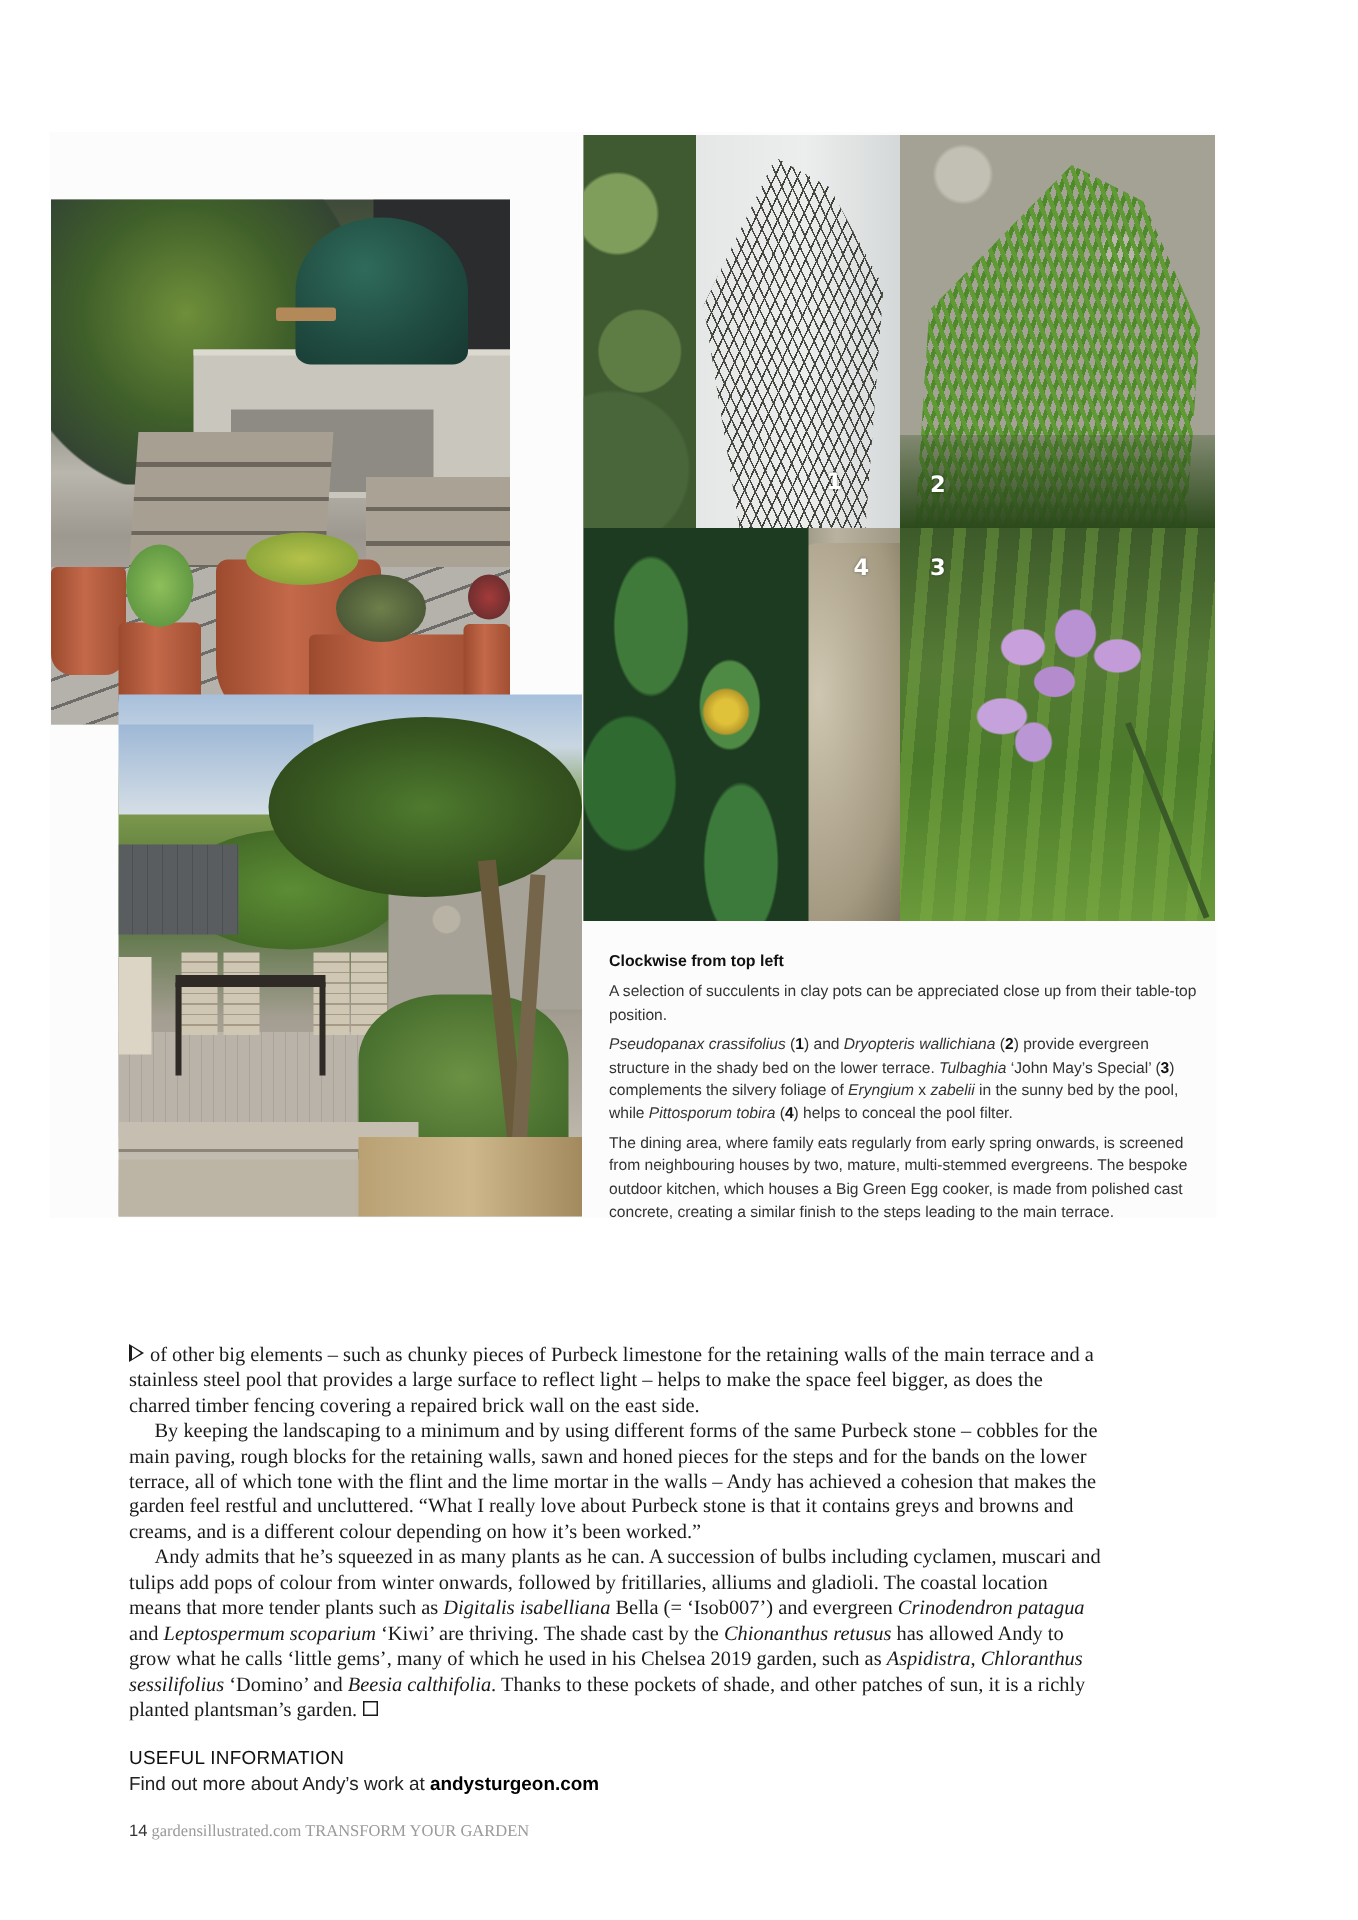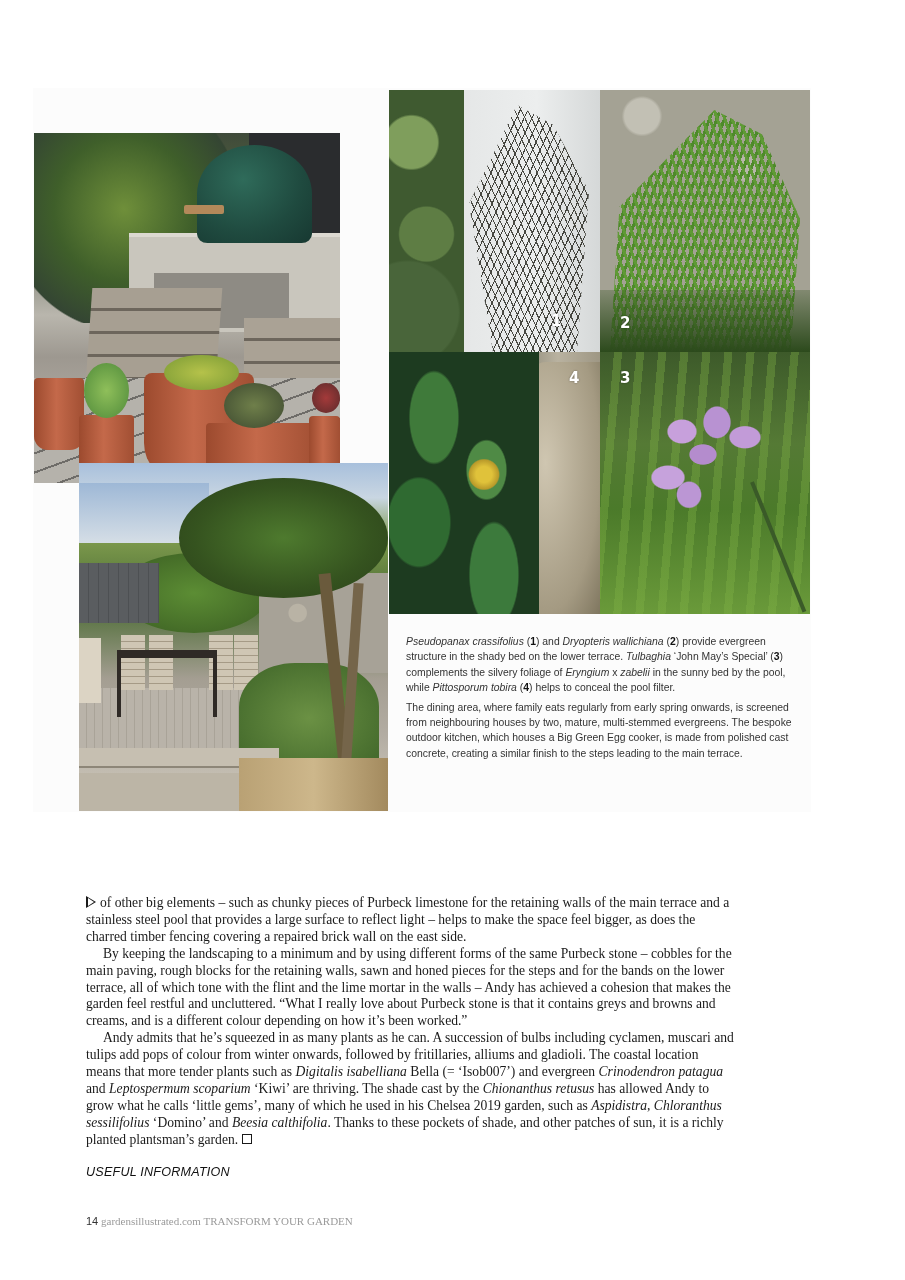--- a/index.html
+++ b/index.html
@@ -83,21 +83,21 @@
   .caption b { color: #111; }
 
   
   .body-text { position: absolute; left: 86px; top: 895px; width: 650px; font-family: "Liberation Serif", serif; font-size: 13.6px; line-height: 16.9px; color: #1a1a1a; }
   .body-text p { margin: 0; text-indent: 17px; }
   .body-text p.first { text-indent: 0; }
   .body-text .tri { display:inline-block; width:0; height:0; border-top:6px solid transparent; border-bottom:6px solid transparent; border-left:10px solid #1a1a1a; position:relative; top:1px; margin-right:4px; }
   .body-text .tri::after { content:""; position:absolute; left:-8px; top:-4px; border-top:4px solid transparent; border-bottom:4px solid transparent; border-left:6px solid #ffffff; }
   .body-text .end-square { display:inline-block; width:8px; height:8px; border:1px solid #1a1a1a; margin-left:4px; vertical-align:0; }
 
-  .useful { position:absolute; left:86px; top:1164px; font-family: "Liberation Sans", sans-serif; color:#111;font-style:italic; }
+  .useful { position:absolute; left:86px; top:1164px; font-family: "Liberation Sans", sans-serif; color:#111; }
   .useful .head { font-size: 12.6px; font-weight: normal; letter-spacing: 0.2px; line-height: 17px; }
   .useful .line { font-size: 12.6px; line-height: 17px; color:#222; }
   .useful .line b { color:#000; }
 
   .folio { position:absolute; left:86px; top:1215px; font-family: "Liberation Serif", serif; font-size: 11px; color:#9a9a9a;text-align:center; }
   .folio .pg { color:#333; font-family: "Liberation Sans", sans-serif; font-size: 11px; }
 </style>
 </head>
 <body>
 
@@ -164,27 +164,30 @@
   <span class="num" style="left:180px;top:17px;">4</span>
 </div>
 <div class="photo" id="photo-3">
   <div class="blur"></div>
   <div class="stem"></div>
   <div class="bloom"></div>
   <span class="num" style="left:20px;top:17px;">3</span>
 </div>
 
 <div class="caption">
+  <div class="cap-head">Clockwise from top left</div>
+  <p>A selection of succulents in clay pots can be appreciated close up from their table-top position.</p>
   <p><i>Pseudopanax crassifolius</i> (<b>1</b>)<span> and </span><i>Dryopteris wallichiana</i> (<b>2</b>)<span> provide evergreen structure in the shady bed on the lower terrace. </span><i>Tulbaghia</i><span> ‘John May’s Special’ (</span><b>3</b><span>) complements the silvery foliage of </span><i>Eryngium</i><span> x </span><i>zabelii</i><span> in the sunny bed by the pool, while </span><i>Pittosporum tobira</i> (<b>4</b>)<span> helps to conceal the pool filter.</span></p>
   <p>The dining area, where family eats regularly from early spring onwards, is screened from neighbouring houses by two, mature, multi-stemmed evergreens. The bespoke outdoor kitchen, which houses a Big Green Egg cooker, is made from polished cast concrete, creating a similar finish to the steps leading to the main terrace.</p>
 </div>
 
 <div class="body-text">
   <p class="first"><span class="tri"></span><span>of other big elements – such as chunky pieces of Purbeck limestone for the retaining walls of the main terrace and a stainless steel pool that provides a large surface to reflect light – helps to make the space feel bigger, as does the charred timber fencing covering a repaired brick wall on the east side.</span></p>
   <p>By keeping the landscaping to a minimum and by using different forms of the same Purbeck stone – cobbles for the main paving, rough blocks for the retaining walls, sawn and honed pieces for the steps and for the bands on the lower terrace, all of which tone with the flint and the lime mortar in the walls – Andy has achieved a cohesion that makes the garden feel restful and uncluttered. “What I really love about Purbeck stone is that it contains greys and browns and creams, and is a different colour depending on how it’s been worked.”</p>
   <p><span>Andy admits that he’s squeezed in as many plants as he can. A succession of bulbs including cyclamen, muscari and tulips add pops of colour from winter onwards, followed by fritillaries, alliums and gladioli. The coastal location means that more tender plants such as </span><i>Digitalis isabelliana</i><span> Bella (= ‘Isob007’) and evergreen </span><i>Crinodendron patagua</i><span> and </span><i>Leptospermum scoparium</i><span> ‘Kiwi’ are thriving. The shade cast by the </span><i>Chionanthus retusus</i><span> has allowed Andy to grow what he calls ‘little gems’, many of which he used in his Chelsea 2019 garden, such as </span><i>Aspidistra</i><span>, </span><i>Chloranthus sessilifolius</i><span> ‘Domino’ and </span><i>Beesia calthifolia</i><span>. Thanks to these pockets of shade, and other patches of sun, it is a richly planted plantsman’s garden.</span><span class="end-square"></span></p>
 </div>
 
 <div class="useful">
   <div class="head">USEFUL INFORMATION</div>
+  <div class="line"><span>Find out more about Andy’s work at </span><b>andysturgeon.com</b></div>
 </div>
 
 <div class="folio"><span class="pg">14</span><span> gardensillustrated.com TRANSFORM YOUR GARDEN</span></div>
 
 </body></html>

